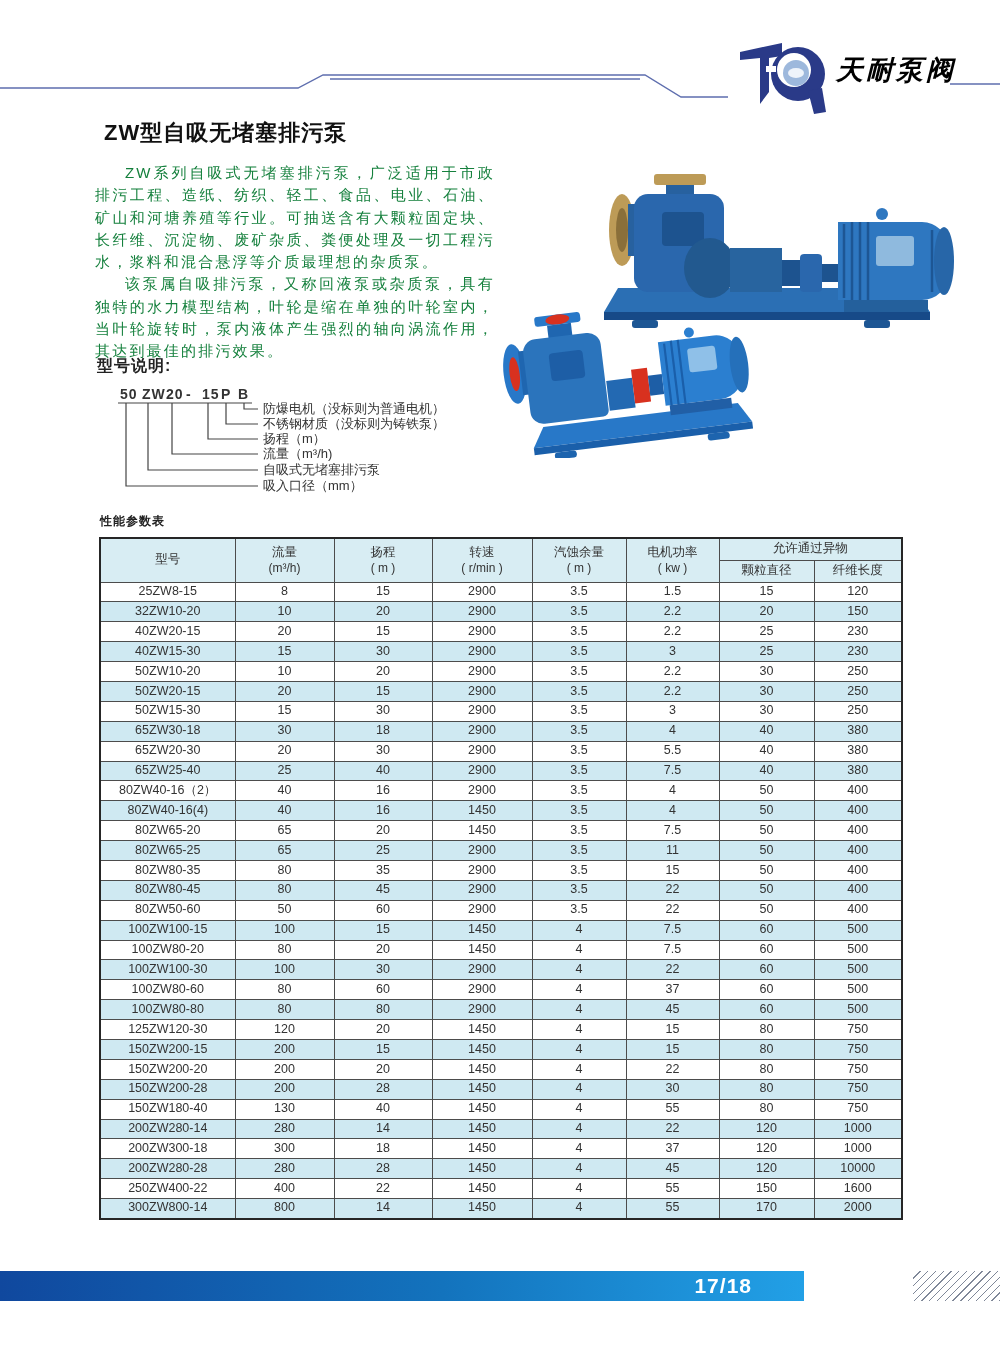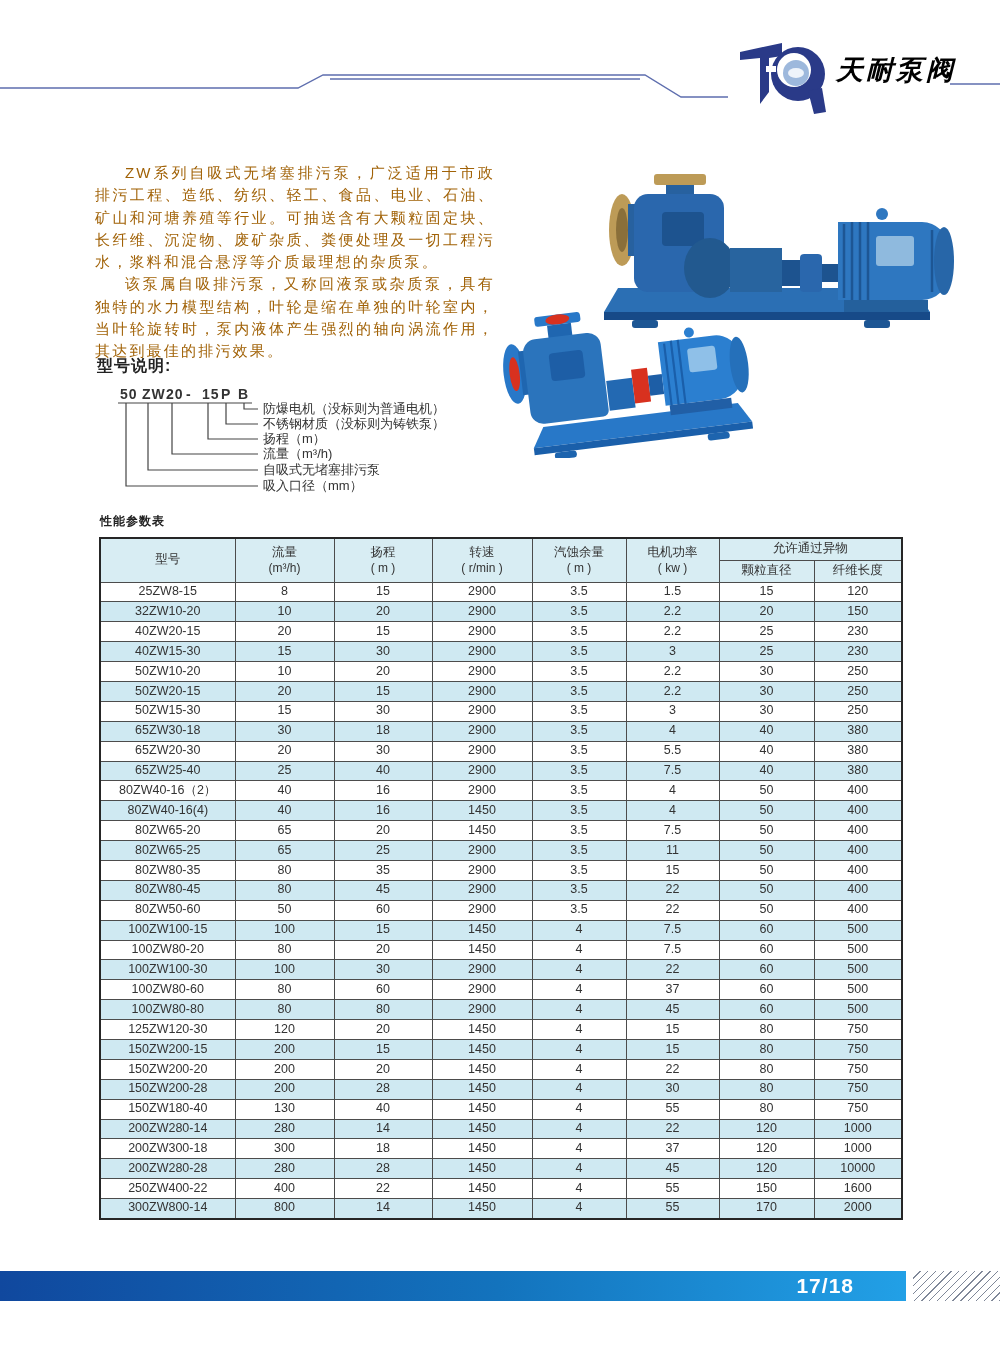--- a/index.html
+++ b/index.html
@@ -9,21 +9,21 @@
 
   
   .hdr-lines { position:absolute; left:0; top:0; width:1000px; height:130px; }
   .logo { position:absolute; left:738px; top:36px; width:100px; height:82px; }
   .brand { position:absolute; left:836px; top:52px; font-size:27px; font-weight:bold; font-style:italic;
            color:#000000; letter-spacing:3px; white-space:nowrap; }
 
   
   .doc-title { position:absolute; left:104px; top:118px; font-size:22px; font-weight:bold; color:#111; letter-spacing:1px; }
   .intro { position:absolute; left:95px; top:162px; width:400px; font-size:15px; line-height:22.3px;
-           text-align:justify; color:#a16207; letter-spacing:2.2px; }
+           text-align:justify; color:#15803d; letter-spacing:2.2px; }
   .intro p { text-indent:2em; margin:0; }
 
   .model-heading { position:absolute; left:97px; top:356px; font-size:16px; font-weight:600; color:#222; letter-spacing:1px; }
   .legend-svg { position:absolute; left:100px; top:386px; width:420px; height:118px; }
   .legend-svg text { font-family:"Liberation Sans", sans-serif; fill:#333; }
   .legend-svg .code { font-size:14px; font-weight:600; letter-spacing:1px; }
   .legend-svg .lbl { font-size:13px; }
 
   
   .pump1 { position:absolute; left:592px; top:160px; width:362px; height:178px; }
@@ -36,21 +36,21 @@
   .spec-table th, .spec-table td { border:1px solid #4c4c4c; text-align:center; vertical-align:middle;
                 padding:0; line-height:1.25; }
   .spec-table { border:2px solid #262626; }
   .spec-table thead th { background:#d8edf3; font-weight:normal; height:22px; }
   .spec-table thead th.two-line { height:44px; }
   .spec-table tbody td { height:19.9px; background:#fff; }
   .spec-table tbody tr.alt td { background:#cfe9f2; }
   .unit { display:block; font-size:12px; }
 
   
-  .footer-bar { position:absolute; left:0; top:1271px; width:906px; height:30px;
+  .footer-bar { position:absolute; left:0; top:1271px; width:804px; height:30px;
                 background:linear-gradient(90deg,#10489e 0%,#1373bd 55%,#22a0e6 100%);
                 color:#fff; font-size:21px; font-weight:bold; text-align:right;
                 line-height:30px; padding-right:52px; letter-spacing:1px; }
   .footer-hatch { position:absolute; left:913px; top:1271px; width:87px; height:30px;
                 background:repeating-linear-gradient(-45deg, rgba(105,115,135,.85) 0 1px, transparent 1px 5.5px); }
 </style>
 </head>
 <body>
 
 <div class="page">
@@ -65,20 +65,21 @@
     <polygon points="2,16 44,7 44,20 31,22 31,56 22,68 22,22 2,24" fill="#2a3a88"></polygon>
     <circle cx="60" cy="38" r="27" fill="#2a3a88"></circle>
     <polygon points="70,55 84,52 88,76 76,78" fill="#2a3a88"></polygon>
     <circle cx="56" cy="34" r="17" fill="#ffffff"></circle>
     <circle cx="58" cy="37" r="13" fill="#9db8dc"></circle>
     <ellipse cx="58" cy="37" rx="8" ry="5" fill="#eef3fa"></ellipse>
     <rect x="28" y="30" width="10" height="6" fill="#ffffff"></rect>
   </svg>
   <div class="brand">天耐泵阀</div>
 
+  <div class="doc-title">ZW型自吸无堵塞排污泵</div>
   <div class="intro">
     <p>ZW系列自吸式无堵塞排污泵，广泛适用于市政排污工程、造纸、纺织、轻工、食品、电业、石油、矿山和河塘养殖等行业。可抽送含有大颗粒固定块、长纤维、沉淀物、废矿杂质、粪便处理及一切工程污水，浆料和混合悬浮等介质最理想的杂质泵。</p>
     <p>该泵属自吸排污泵，又称回液泵或杂质泵，具有独特的水力模型结构，叶轮是缩在单独的叶轮室内，当叶轮旋转时，泵内液体产生强烈的轴向涡流作用，其达到最佳的排污效果。</p>
   </div>
 
   <svg class="pump1" viewBox="0 0 362 178">
     <polygon points="26,128 322,128 338,152 12,152" fill="#2b6fb4"></polygon>
     <polygon points="12,152 338,152 338,160 12,160" fill="#174a88"></polygon>
     <rect x="40" y="160" width="26" height="8" rx="3" fill="#1d5694"></rect>
     <rect x="272" y="160" width="26" height="8" rx="3" fill="#1d5694"></rect>

